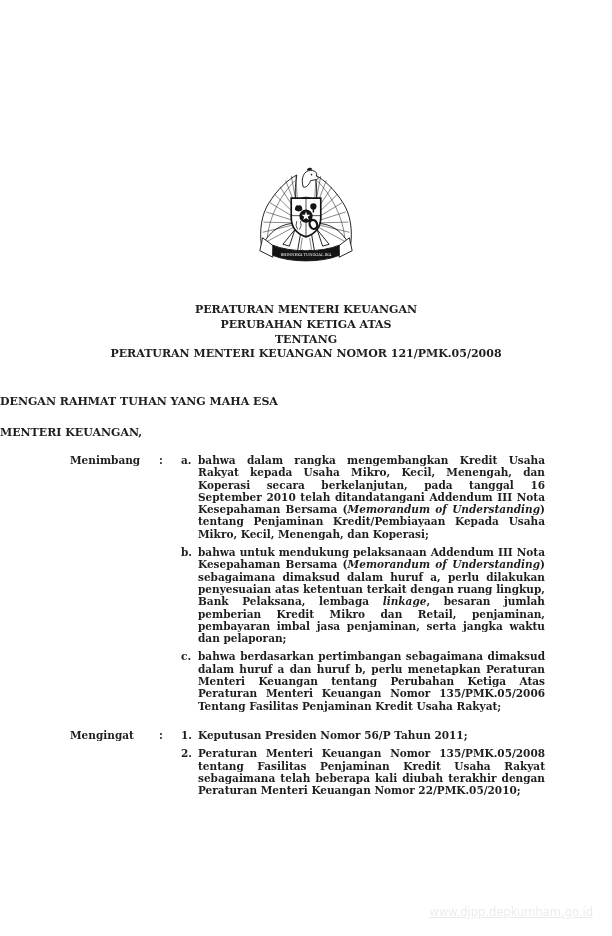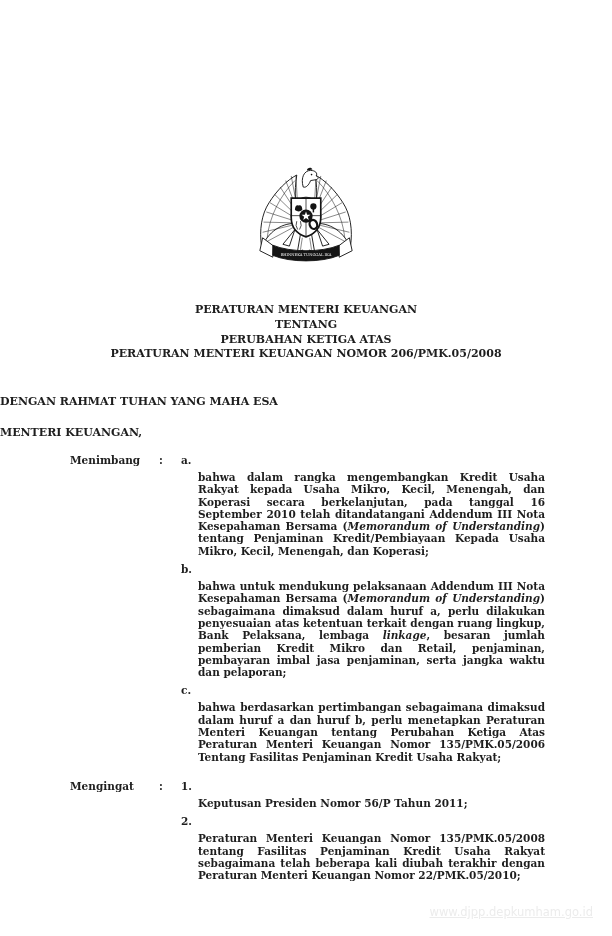--- a/index.html
+++ b/index.html
@@ -64,21 +64,21 @@
 
   .clause { display: flex; align-items: flex-start; }
   .clause + .clause { margin-top: 17px; }
   .clause-label { width: 89px; flex: none; }
   .clause-colon { width: 22px; flex: none; }
   .clause-items { flex: 1; min-width: 0; }
 
   .item { display: flex; }
   .item + .item { margin-top: 6px; }
   .item-marker { width: 17px; flex: none; }
-  .item-text { flex: 1; text-align: justify; margin-top: 17px; }
+  .item-text { flex: 1; text-align: justify; }
   .italic { font-style: italic; }
 
   .watermark {
     position: absolute;
     top: 905px;
     right: 19px;
     font-family: "DejaVu Sans", "Liberation Sans", sans-serif;
     font-weight: 400;
     font-size: 11.5px;
     text-decoration: underline;
@@ -130,25 +130,25 @@
     <path d="M87,87 L99,78 L102,92 L88,99 Z" fill="#ffffff" stroke="#141414" stroke-width="1"></path>
     <path d="M16,86 C35,94 69,94 88,86 L88,97 C69,105 35,105 16,97 Z" fill="#141414" stroke="#141414"></path>
     <text x="52" y="97.5" text-anchor="middle" font-size="4" fill="#ffffff" font-weight="400">BHINNEKA TUNGGAL IKA</text>
   </svg>
 
   <div class="title-block">
 
       <div class="title-line">PERATURAN MENTERI KEUANGAN</div>
 
 
+      <div class="title-line">PERUBAHAN KETIGA ATAS</div>
+
       <div class="title-line">TENTANG</div>
 
-      <div class="title-line">PERUBAHAN KETIGA ATAS</div>
-
-      <div class="title-line">PERATURAN MENTERI KEUANGAN NOMOR 206/PMK.05/2008</div>
+      <div class="title-line">PERATURAN MENTERI KEUANGAN NOMOR 121/PMK.05/2008</div>
 
     </div>
 
   <div class="invocation">DENGAN RAHMAT TUHAN YANG MAHA ESA</div>
 
   <div class="authority">MENTERI KEUANGAN,</div>
 
   <div class="body-content">
 
     <section class="clause">

